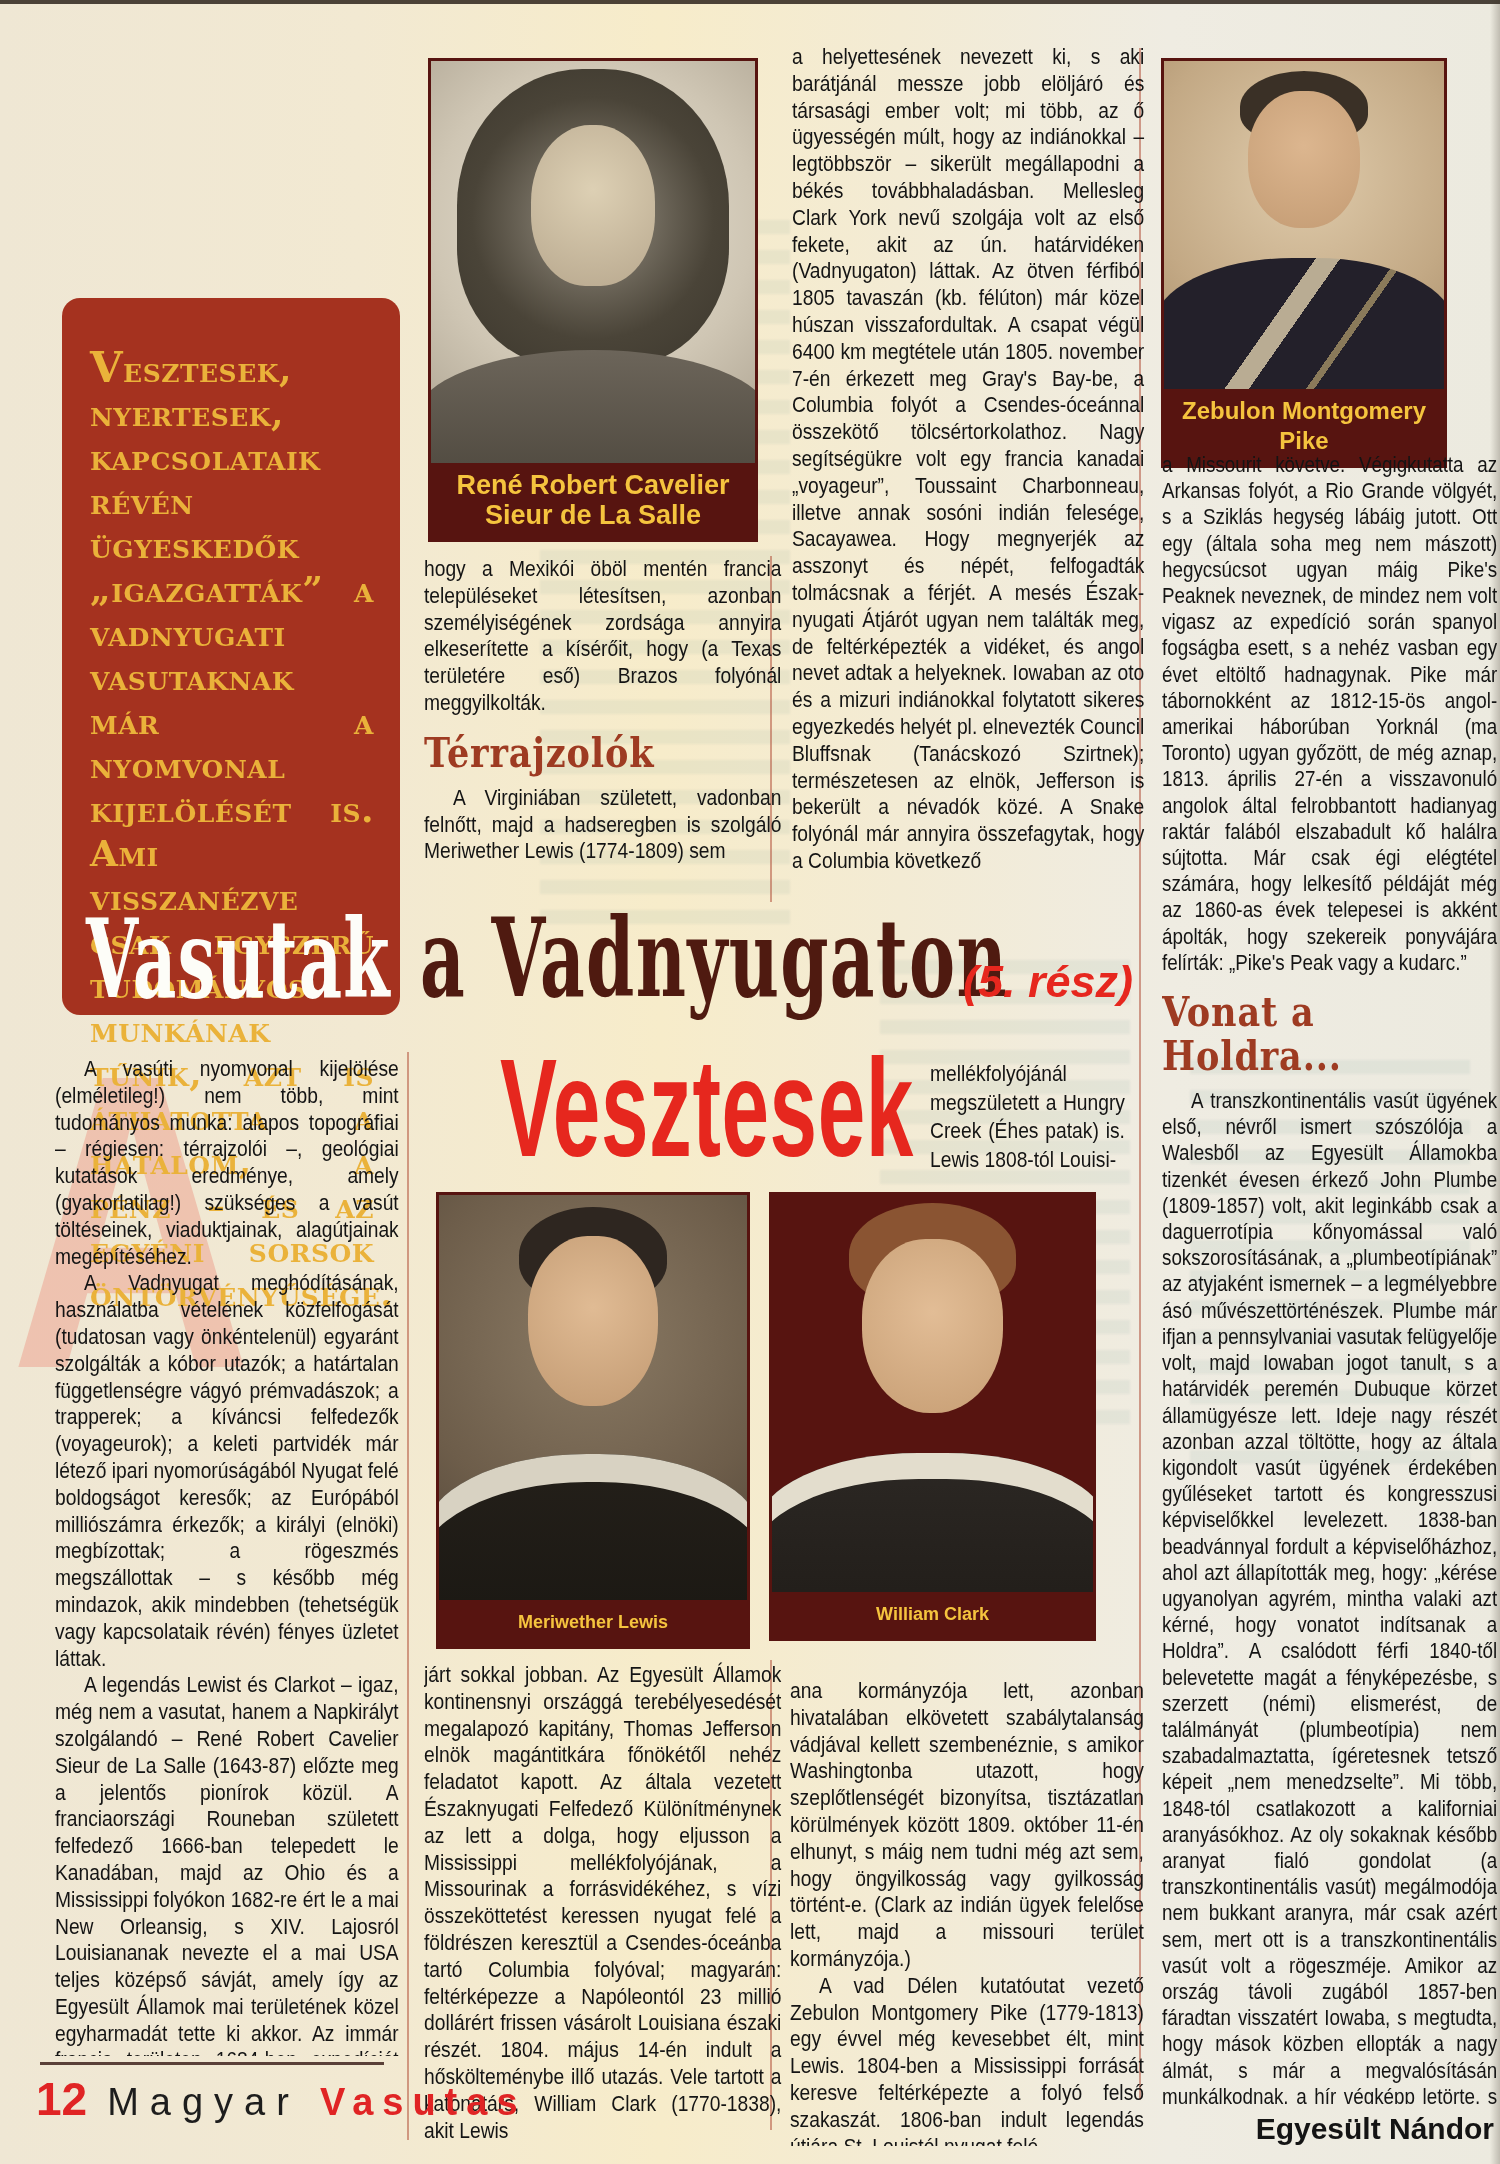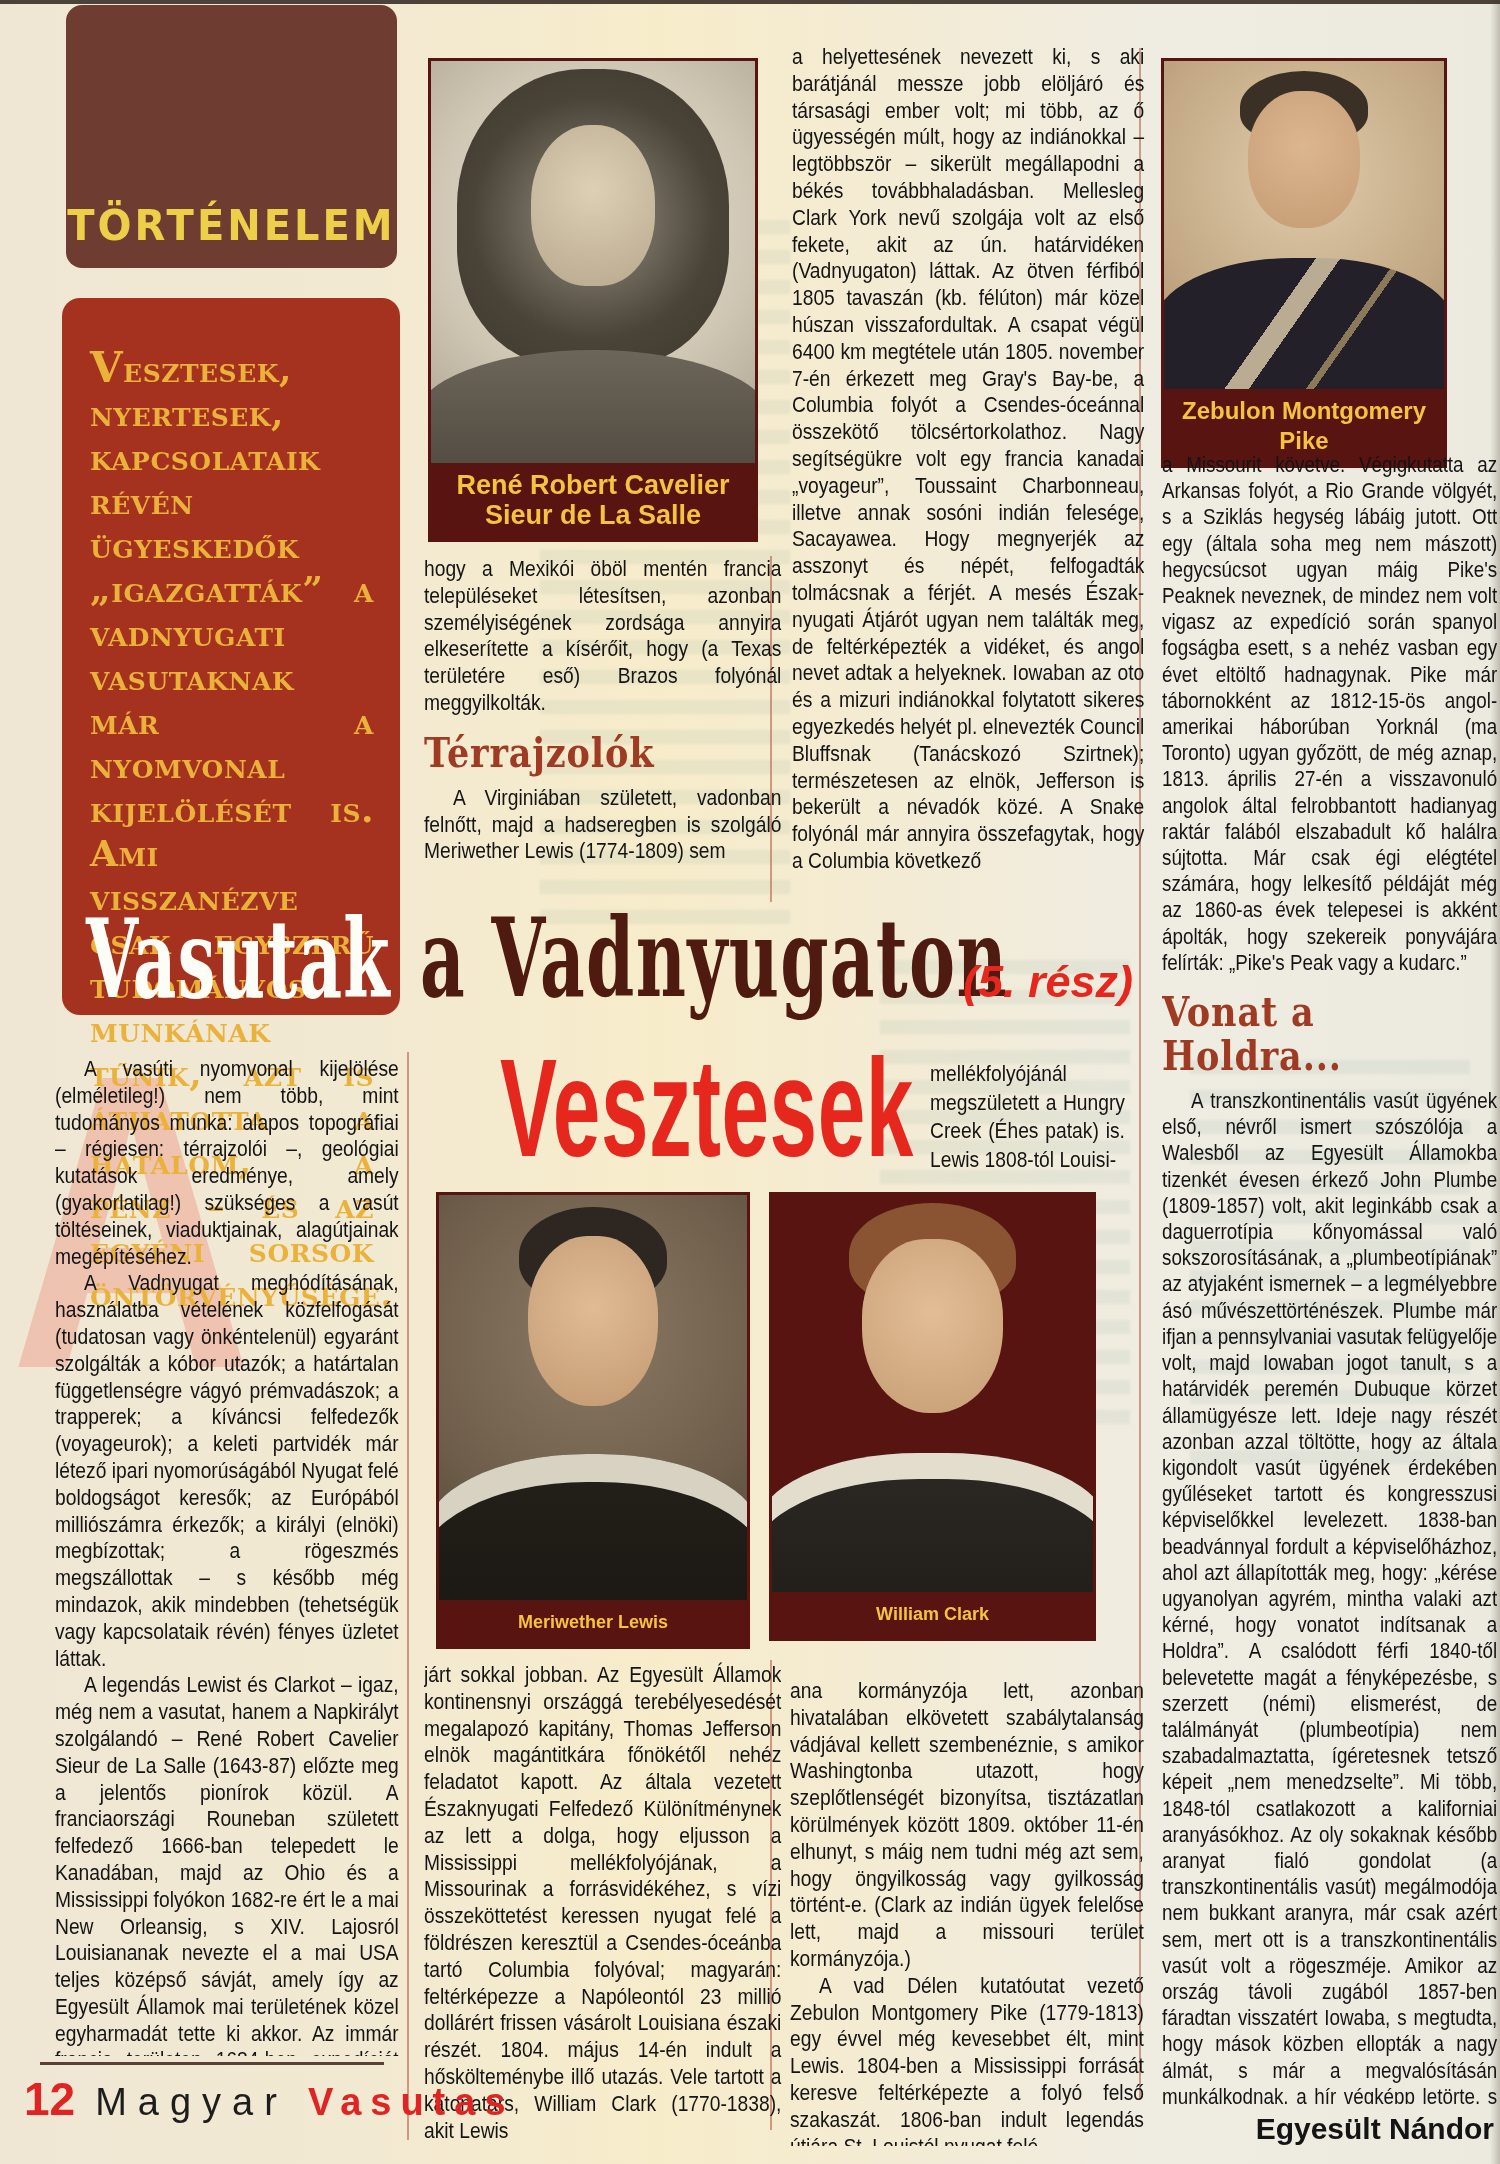--- a/index.html
+++ b/index.html
@@ -66,21 +66,21 @@
   .img-clark .face{left:28%;top:11%;width:44%;height:44%;background:radial-gradient(circle at 50% 42%,#e2bd96,#c79e74);border-radius:45% 45% 48% 48%;}
   .img-clark .torso{left:-5%;bottom:-7%;width:110%;height:42%;border-radius:46% 46% 0 0;
     background:linear-gradient(180deg,#2c2824 0%,#211d19 100%);box-shadow:inset 0 30px 0 -4px #e3ddcd;}
   
   .vrule{position:absolute;width:2px;background:rgba(178,84,62,.55);z-index:1;}
   
   .dropcap{position:absolute;left:10px;top:1012px;font-size:420px;line-height:420px;font-weight:bold;
     color:rgba(236,164,146,.55);z-index:0;font-family:"Liberation Sans",sans-serif;transform:scaleX(.8);transform-origin:left top;}
   
   .footer-rule{position:absolute;left:40px;top:2062px;width:344px;height:3px;background:#5a4038;}
-  .footer{position:absolute;left:24px;top:2072px;display:flex;align-items:baseline;gap:20px;z-index:3;}
+  .footer{position:absolute;left:36px;top:2072px;display:flex;align-items:baseline;gap:20px;z-index:3;}
   .footer .num{color:#e02424;font-weight:bold;font-size:46px;}
   .footer .mag1{color:#1d1d1d;font-size:38px;letter-spacing:11px;}
   .footer .mag2{color:#e02424;font-weight:bold;font-size:38px;letter-spacing:9px;}
   .author{position:absolute;left:1150px;top:2112px;width:344px;text-align:right;font-weight:bold;font-size:30px;z-index:3;}
 </style>
 </head>
 <body>
 
 <div class="page">
 
@@ -91,23 +91,20 @@
   <div class="bleed" style="left:880px;top:960px;width:250px;height:480px;"></div>
   <div class="bleed" style="left:1190px;top:1060px;width:280px;height:420px;"></div>
 
   <div class="dropcap">A</div>
 
   <div class="vrule" style="left:407px;top:1052px;height:1088px;"></div>
   <div class="vrule" style="left:770px;top:556px;height:346px;"></div>
   <div class="vrule" style="left:770px;top:1660px;height:470px;"></div>
   <div class="vrule" style="left:1139px;top:48px;height:2052px;"></div>
 
-  <div class="history-box">
-    <span>Történelem</span>
-  </div>
 
   <div class="lead-box">
     <div class="lead-text">Vesztesek, nyertesek, kapcsolataik révén ügyeskedők „igazgatták” a vadnyugati vasutaknak már a nyomvonal kijelölését is. Ami visszanézve csak egyszerű tudományos munkának tűnik, azt is áthatotta a hatalom, a pénz – és az egyéni sorsok öntörvényűsége.</div>
     <div class="word-white">Vasutak</div>
   </div>
 
   <div class="word-dark">a Vadnyugaton</div>
   <div class="title-part">(5. rész)</div>
   <div class="kicker">Vesztesek</div>
 

